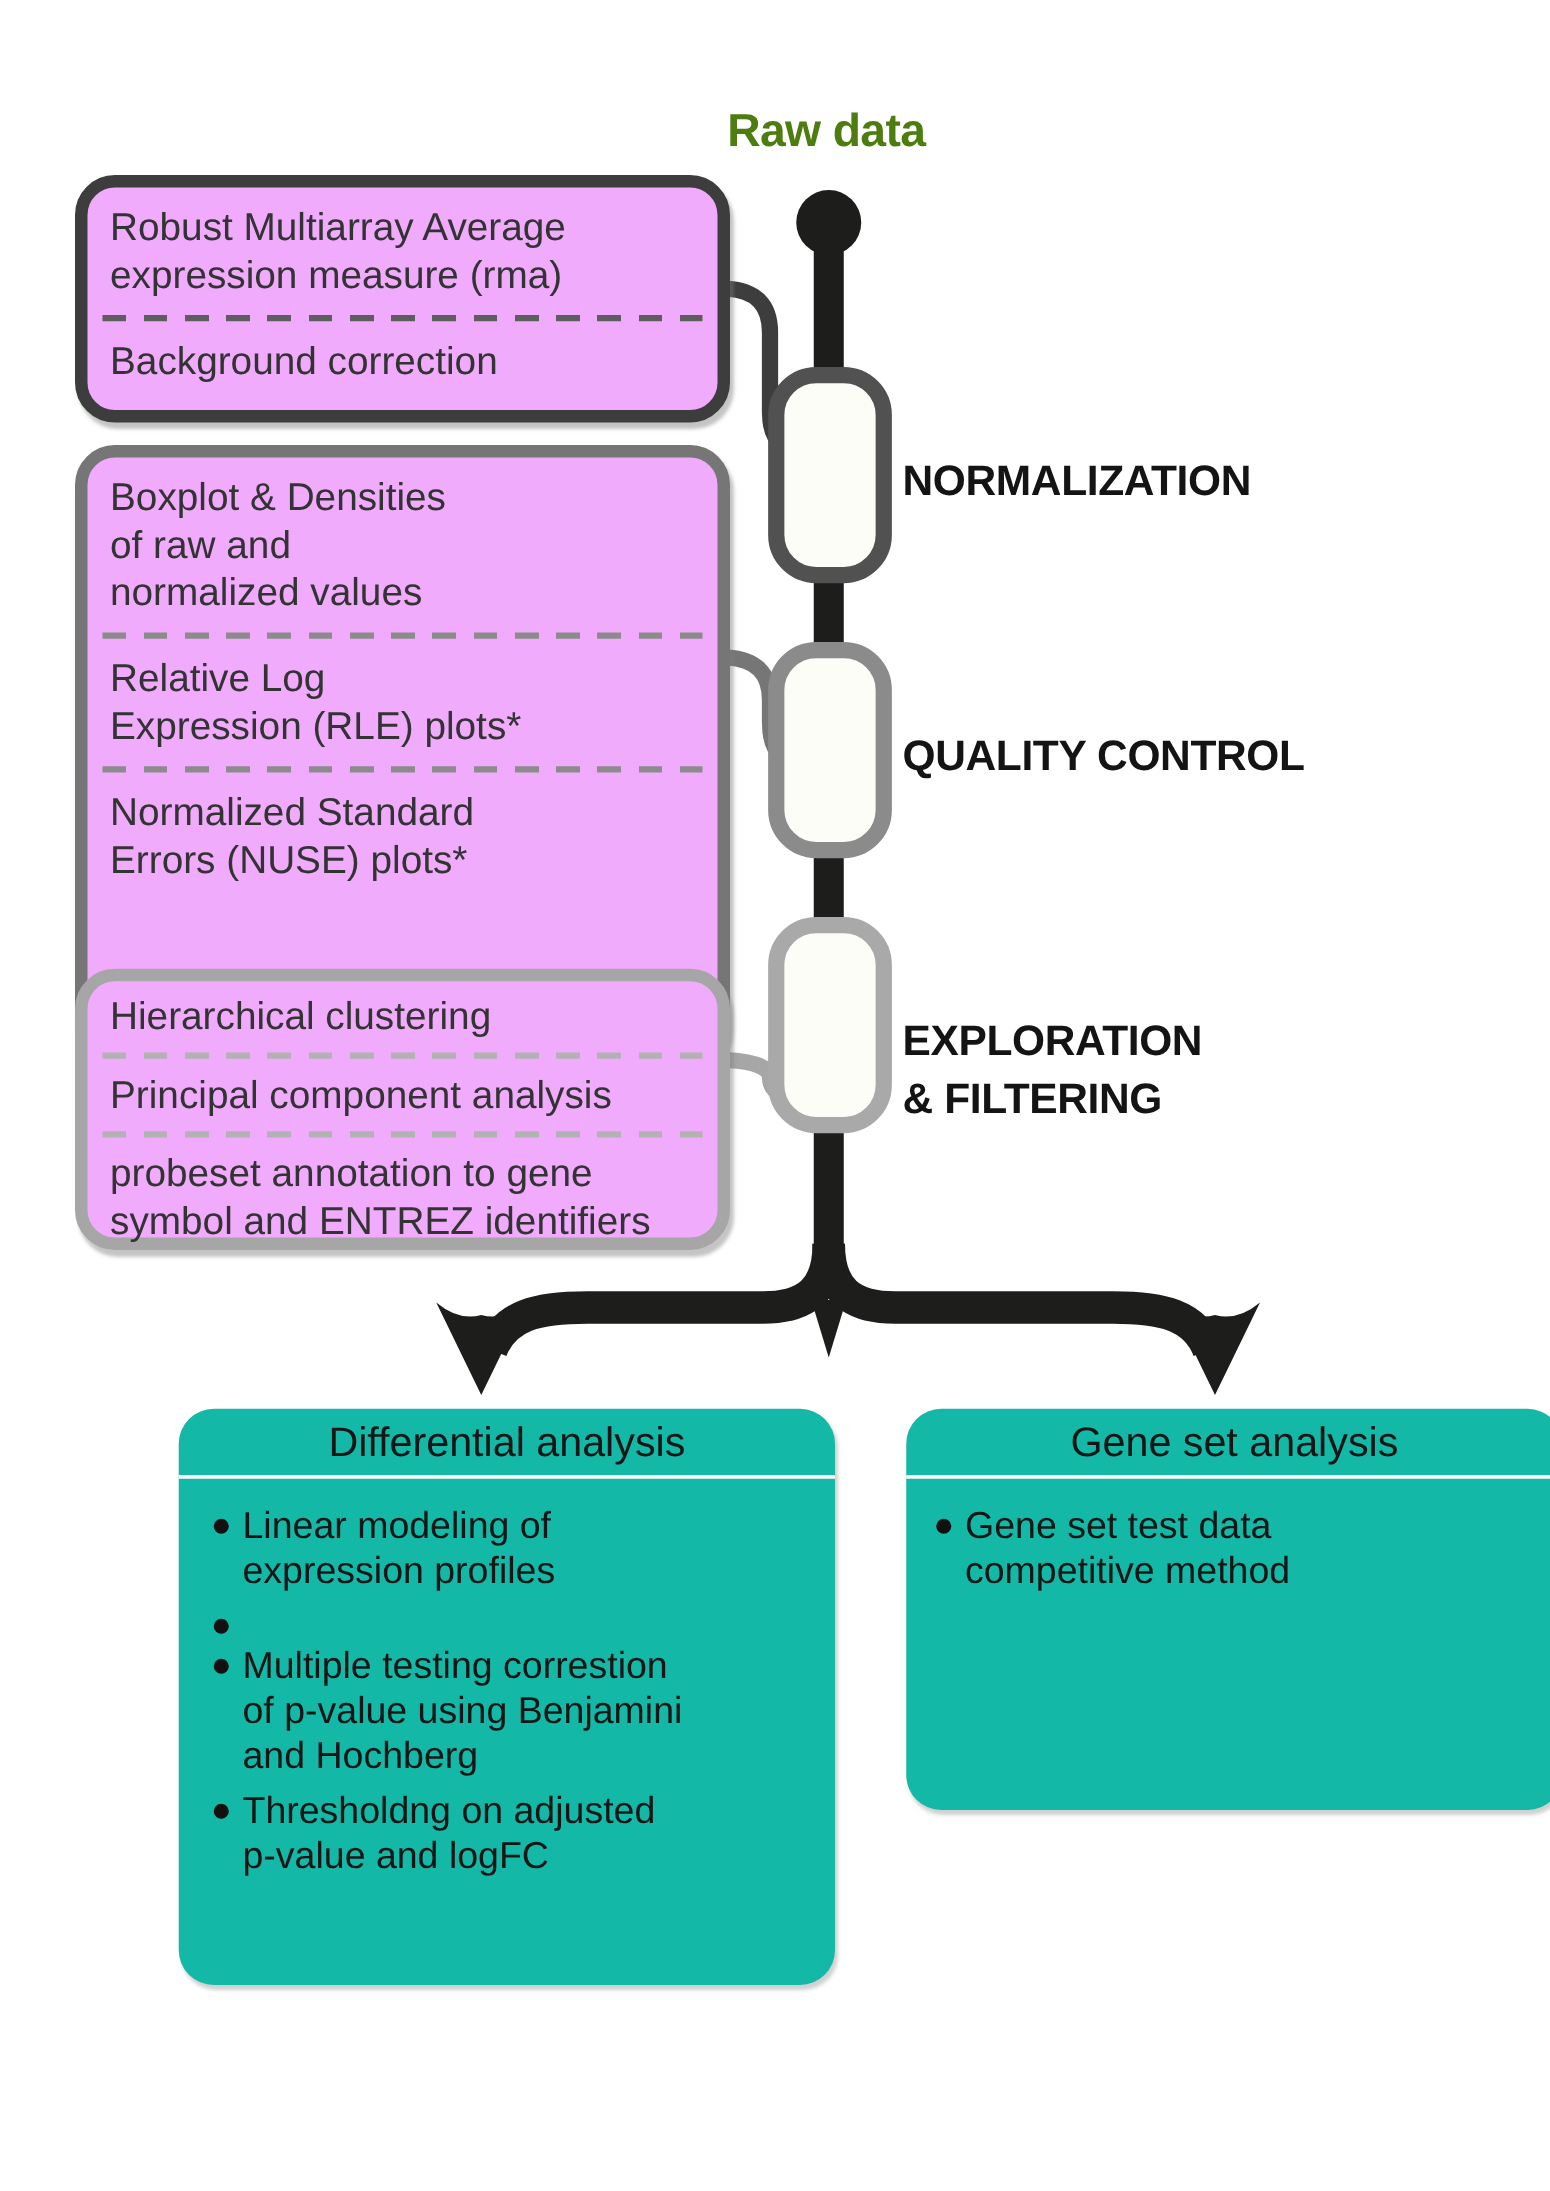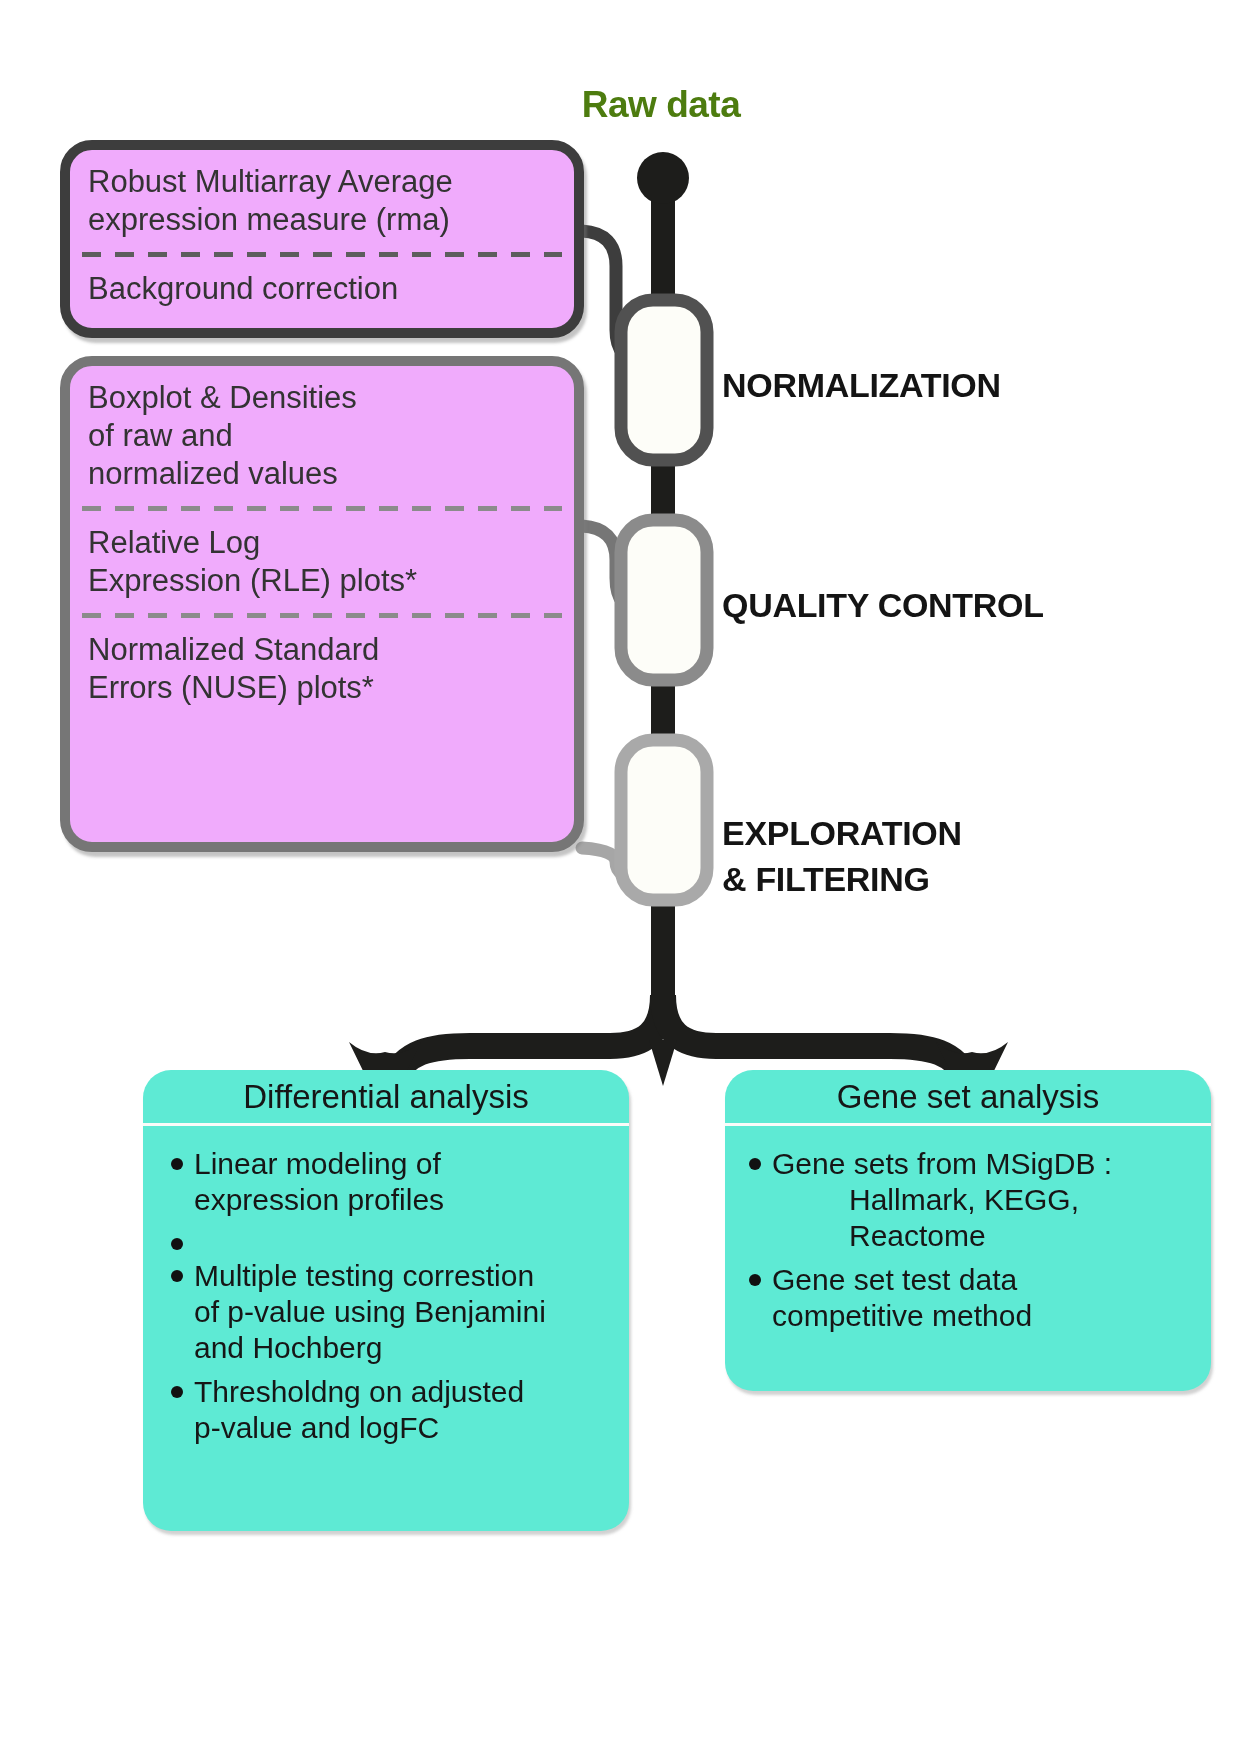--- a/index.html
+++ b/index.html
@@ -36,22 +36,22 @@
     height:5px; margin:13px 12px;
     background:repeating-linear-gradient(90deg, var(--dash) 0 19px, transparent 19px 33px);
   }
   #pbox-norm { top:140px; height:198px; border:10px solid #3d3d3d; --dash:#5d5d5d; }
   #pbox-qc   { top:356px; height:496px; border:10px solid #767676; --dash:#8b8b8b; }
   #pbox-exp  { top:775px; height:225px; border:10px solid #a6a6a6; --dash:#b2b2b2; }
   #pbox-exp .sec.first { padding-top:9px; }
   #pbox-exp .divider { margin:10px 12px; }
 
   .panel {
-    position:absolute; top:1070px; width:486px; box-sizing:border-box;
-    background:#5eead4; border-radius:28px;
+    position:absolute; top:1127px; width:525px; box-sizing:border-box;
+    background:#14b8a6; border-radius:28px;
     box-shadow:2px 4px 3px rgba(140,140,140,0.4);
   }
   #panel-diff { left:143px; height:461px; }
   #panel-gene { left:725px; height:321px; }
   .panel-header {
     height:53px; border-bottom:3px solid #fbfbf9; text-align:center;
     font-size:33px; line-height:53px; color:#161616;
   }
   .panel-body { padding:20px 10px 0 0; }
   .bullet-item { display:flex; align-items:flex-start; margin-bottom:8px; }
@@ -121,20 +121,34 @@
       <div>Relative Log</div>
       <div>Expression (RLE) plots*</div>
     </div>
     <div class="divider"></div>
     <div class="sec">
       <div>Normalized Standard</div>
       <div>Errors (NUSE) plots*</div>
     </div>
   </div>
 
+  <div class="pbox" id="pbox-exp">
+    <div class="sec first">
+      <div>Hierarchical clustering</div>
+    </div>
+    <div class="divider"></div>
+    <div class="sec">
+      <div>Principal component analysis</div>
+    </div>
+    <div class="divider"></div>
+    <div class="sec">
+      <div>probeset annotation to gene</div>
+      <div>symbol and ENTREZ identifiers</div>
+    </div>
+  </div>
 
   <div class="panel" id="panel-diff">
     <div class="panel-header">Differential analysis</div>
     <div class="panel-body">
       <div class="bullet-item">
         <span class="bullet-dot"></span>
         <div class="bullet-lines">
           <div class="bullet-line">Linear modeling of</div>
           <div class="bullet-line">expression profiles</div>
         </div>
@@ -159,28 +173,20 @@
       </div>
     </div>
   </div>
 
   <div class="panel" id="panel-gene">
     <div class="panel-header">Gene set analysis</div>
     <div class="panel-body">
       <div class="bullet-item">
         <span class="bullet-dot"></span>
         <div class="bullet-lines">
-          <div class="bullet-line">Gene sets from MSigDB :</div>
-          <div class="bullet-line indent">Hallmark, KEGG,</div>
-          <div class="bullet-line indent">Reactome</div>
-        </div>
-      </div>
-      <div class="bullet-item">
-        <span class="bullet-dot"></span>
-        <div class="bullet-lines">
           <div class="bullet-line">Gene set test data</div>
           <div class="bullet-line">competitive method</div>
         </div>
       </div>
     </div>
   </div>
 
 </div>
 
 </body></html>

